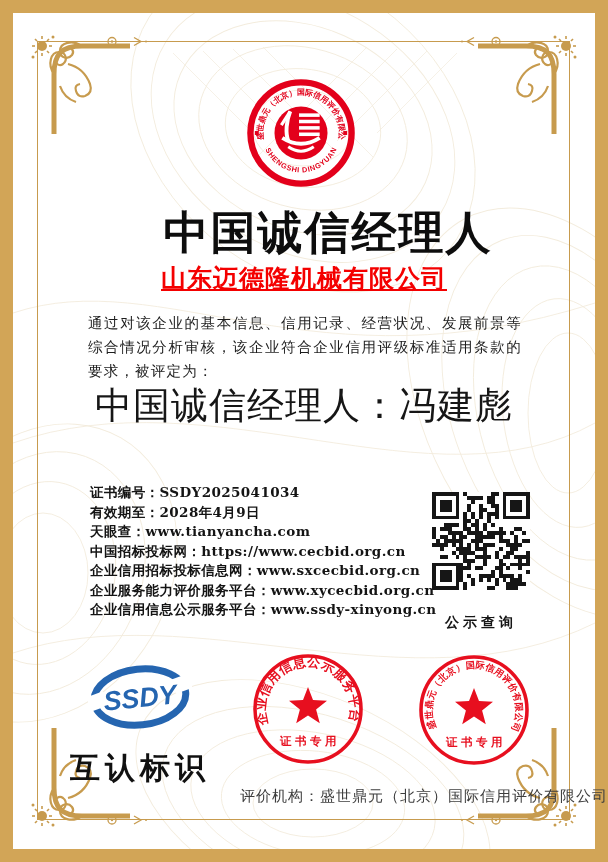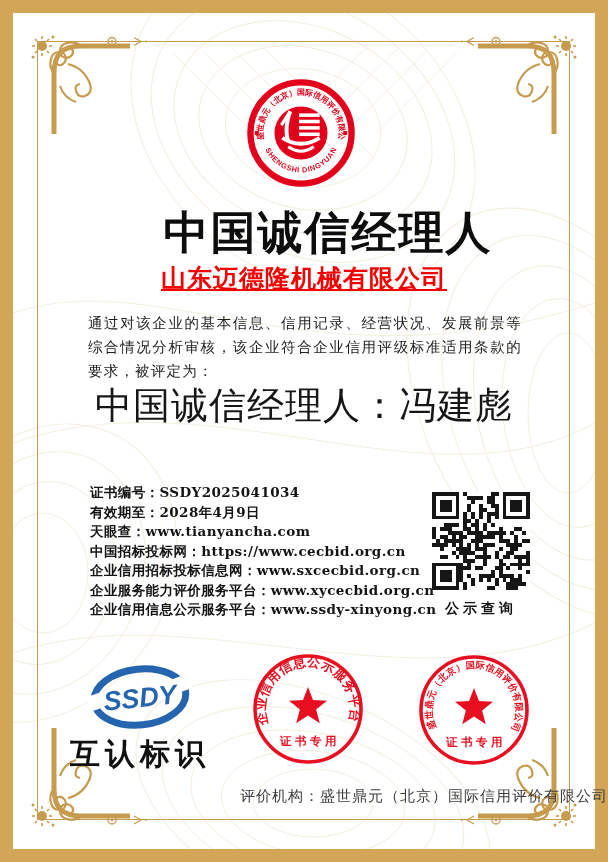--- a/index.html
+++ b/index.html
@@ -20,25 +20,25 @@
   .statement{position:absolute;left:88px;top:311px;width:434px;margin:0;
     font-family:"DejaVu Serif",serif;font-weight:400;font-size:14.5px;line-height:24px;
     letter-spacing:1.2px;color:#1d1d1d;text-align:justify;}
   .award{position:absolute;left:0;top:381px;width:608px;text-align:center;
     font-size:37px;font-weight:500;color:#161616;letter-spacing:1px;}
   .details{position:absolute;left:90px;top:483px;width:360px;
     font-family:"DejaVu Serif",serif;font-weight:700;font-size:13.5px;color:#141414;}
   .detail-row{line-height:19.5px;letter-spacing:0.4px;white-space:nowrap;}
   .qr-block{position:absolute;left:432px;top:492px;width:98px;text-align:center;}
   .qr-block svg{width:98px;height:98px;display:block;background:#fff;}
-  .qr-caption{margin-top:10px;font-family:"DejaVu Serif",serif;font-weight:700;
+  .qr-caption{margin-top:24px;font-family:"DejaVu Serif",serif;font-weight:700;
     font-size:14px;letter-spacing:4px;color:#151515;}
   .mutual{position:absolute;left:60px;top:664px;width:160px;text-align:center;}
   .mutual svg{width:104px;height:68px;display:block;margin:0 auto;}
-  .mutual-caption{margin-top:2px;font-family:"DejaVu Serif",serif;font-weight:700;
+  .mutual-caption{margin-top:16px;font-family:"DejaVu Serif",serif;font-weight:700;
     font-size:30px;letter-spacing:5px;color:#101010;white-space:nowrap;}
   .seal{position:absolute;width:114px;height:114px;opacity:.94;}
   .seal-1{left:251px;top:652px;}
   .seal-2{left:417px;top:653px;}
   .footer{position:absolute;left:0;top:787px;width:608px;text-align:right;
     font-size:15px;color:#3d3d3d;letter-spacing:1px;}
 </style>
 </head>
 <body>
 

